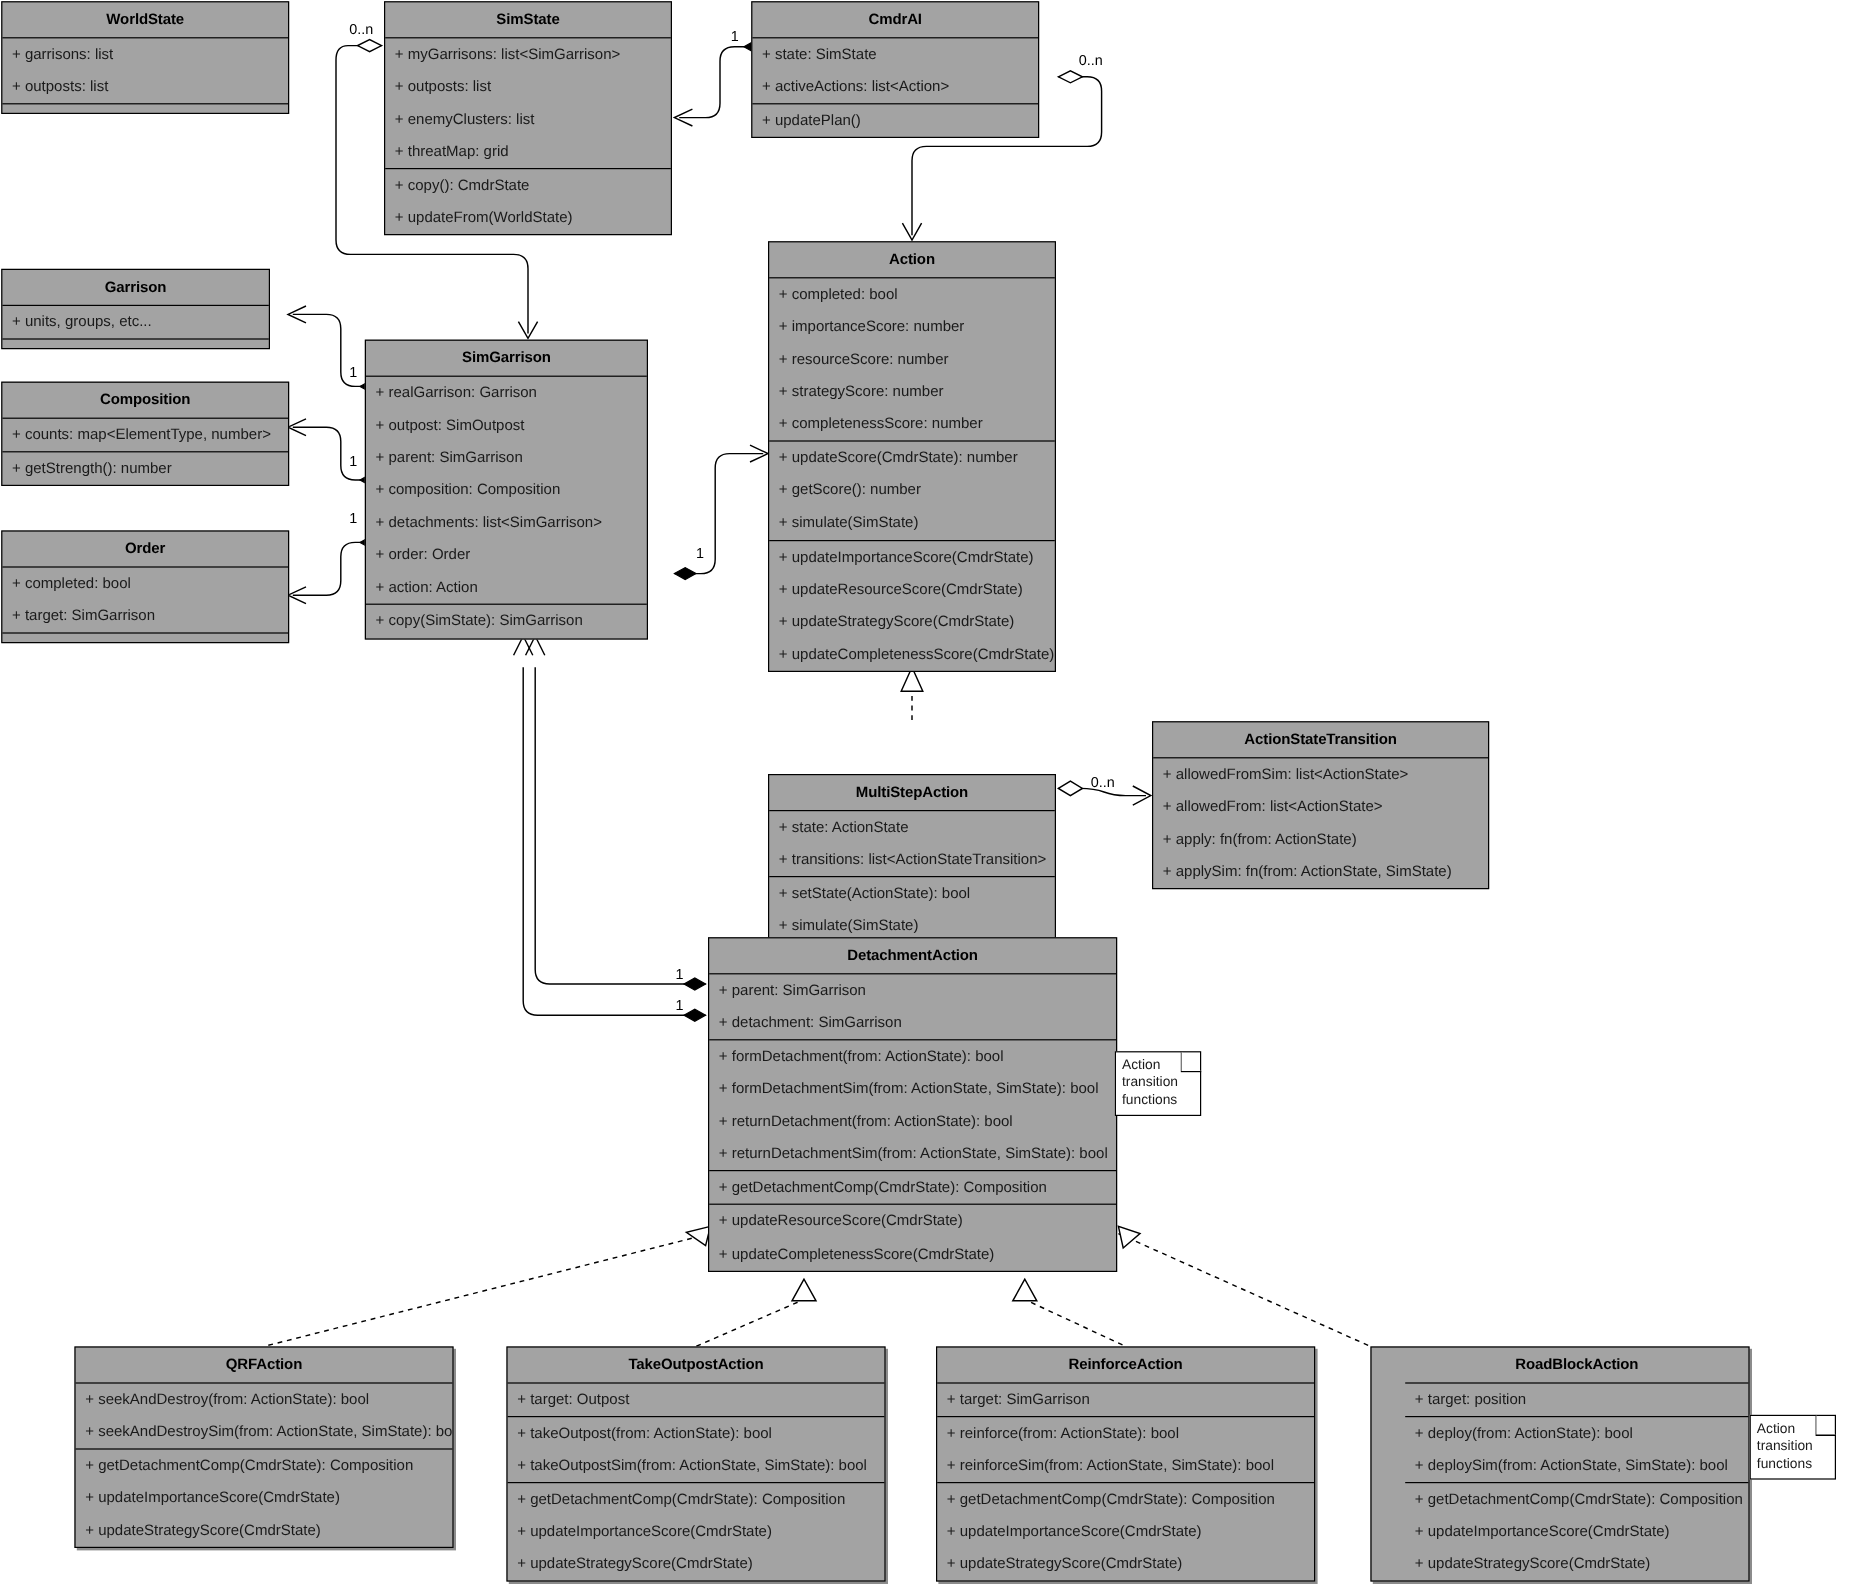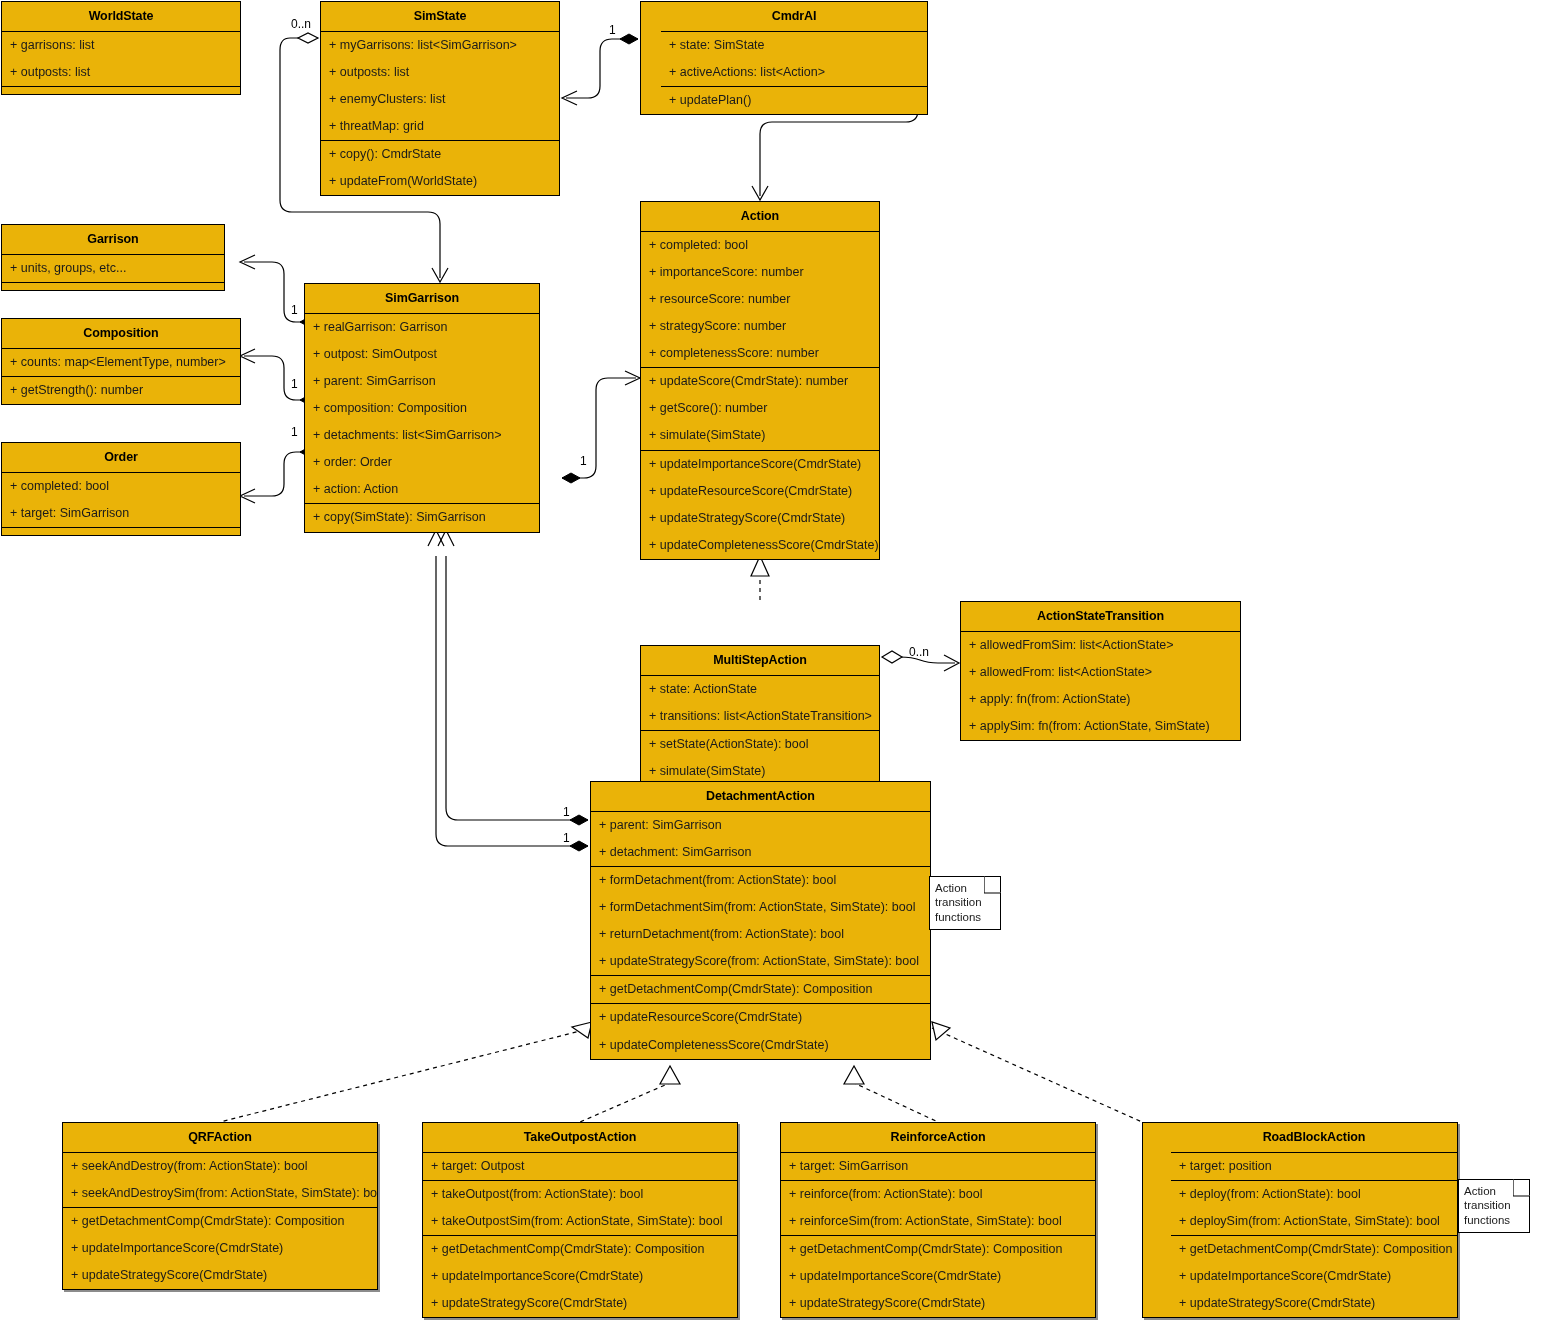--- a/index.html
+++ b/index.html
@@ -13,21 +13,21 @@
     height:1325px;
     background:#ffffff;
     overflow:hidden;
   }
 
   
   .cls{
     position:absolute;
     box-sizing:border-box;
     border:1px solid #000000;
-    background:#eab308;
+    background:#a3a3a3;
     font-size:12.5px;
     color:#1a1a1a;
   }
   .cls.shadow{
     box-shadow:2px 2px 0 0 #8c8c8c;
   }
   .cls .title{
     text-align:center;
     font-weight:bold;
     font-size:12.5px;
@@ -215,21 +215,21 @@
       <div class="row">+ outposts: list</div>
       <div class="row">+ enemyClusters: list</div>
       <div class="row">+ threatMap: grid</div>
     </div>
     <div class="sect">
       <div class="row">+ copy(): CmdrState</div>
       <div class="row">+ updateFrom(WorldState)</div>
     </div>
   </div>
 
-  <div class="cls" style="left:640px;top:1px;width:288px;padding-left:20px;">
+  <div class="cls" style="left:626px;top:1px;width:240px;">
     <div class="title">CmdrAI</div>
     <div class="sect">
       <div class="row">+ state: SimState</div>
       <div class="row">+ activeActions: list&lt;Action&gt;</div>
     </div>
     <div class="sect">
       <div class="row">+ updatePlan()</div>
     </div>
   </div>
 
@@ -323,21 +323,21 @@
   <div class="cls" style="left:590px;top:781px;width:341px;">
     <div class="title">DetachmentAction</div>
     <div class="sect">
       <div class="row">+ parent: SimGarrison</div>
       <div class="row">+ detachment: SimGarrison</div>
     </div>
     <div class="sect">
       <div class="row">+ formDetachment(from: ActionState): bool</div>
       <div class="row">+ formDetachmentSim(from: ActionState, SimState): bool</div>
       <div class="row">+ returnDetachment(from: ActionState): bool</div>
-      <div class="row">+ updateStrategyScore(from: ActionState, SimState): bool</div>
+      <div class="row">+ returnDetachmentSim(from: ActionState, SimState): bool</div>
     </div>
     <div class="sect">
       <div class="row">+ getDetachmentComp(CmdrState): Composition</div>
     </div>
     <div class="sect">
       <div class="row">+ updateResourceScore(CmdrState)</div>
       <div class="row">+ updateCompletenessScore(CmdrState)</div>
     </div>
   </div>
 

